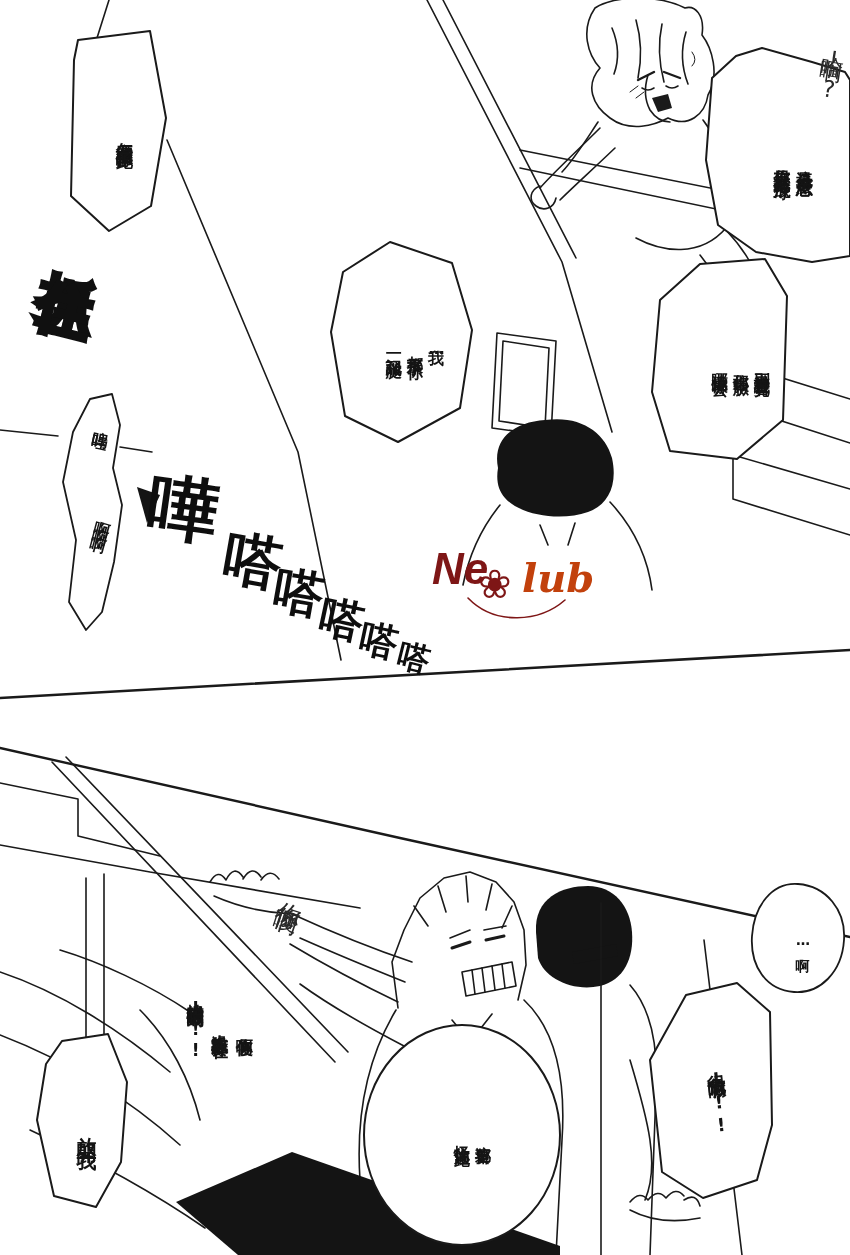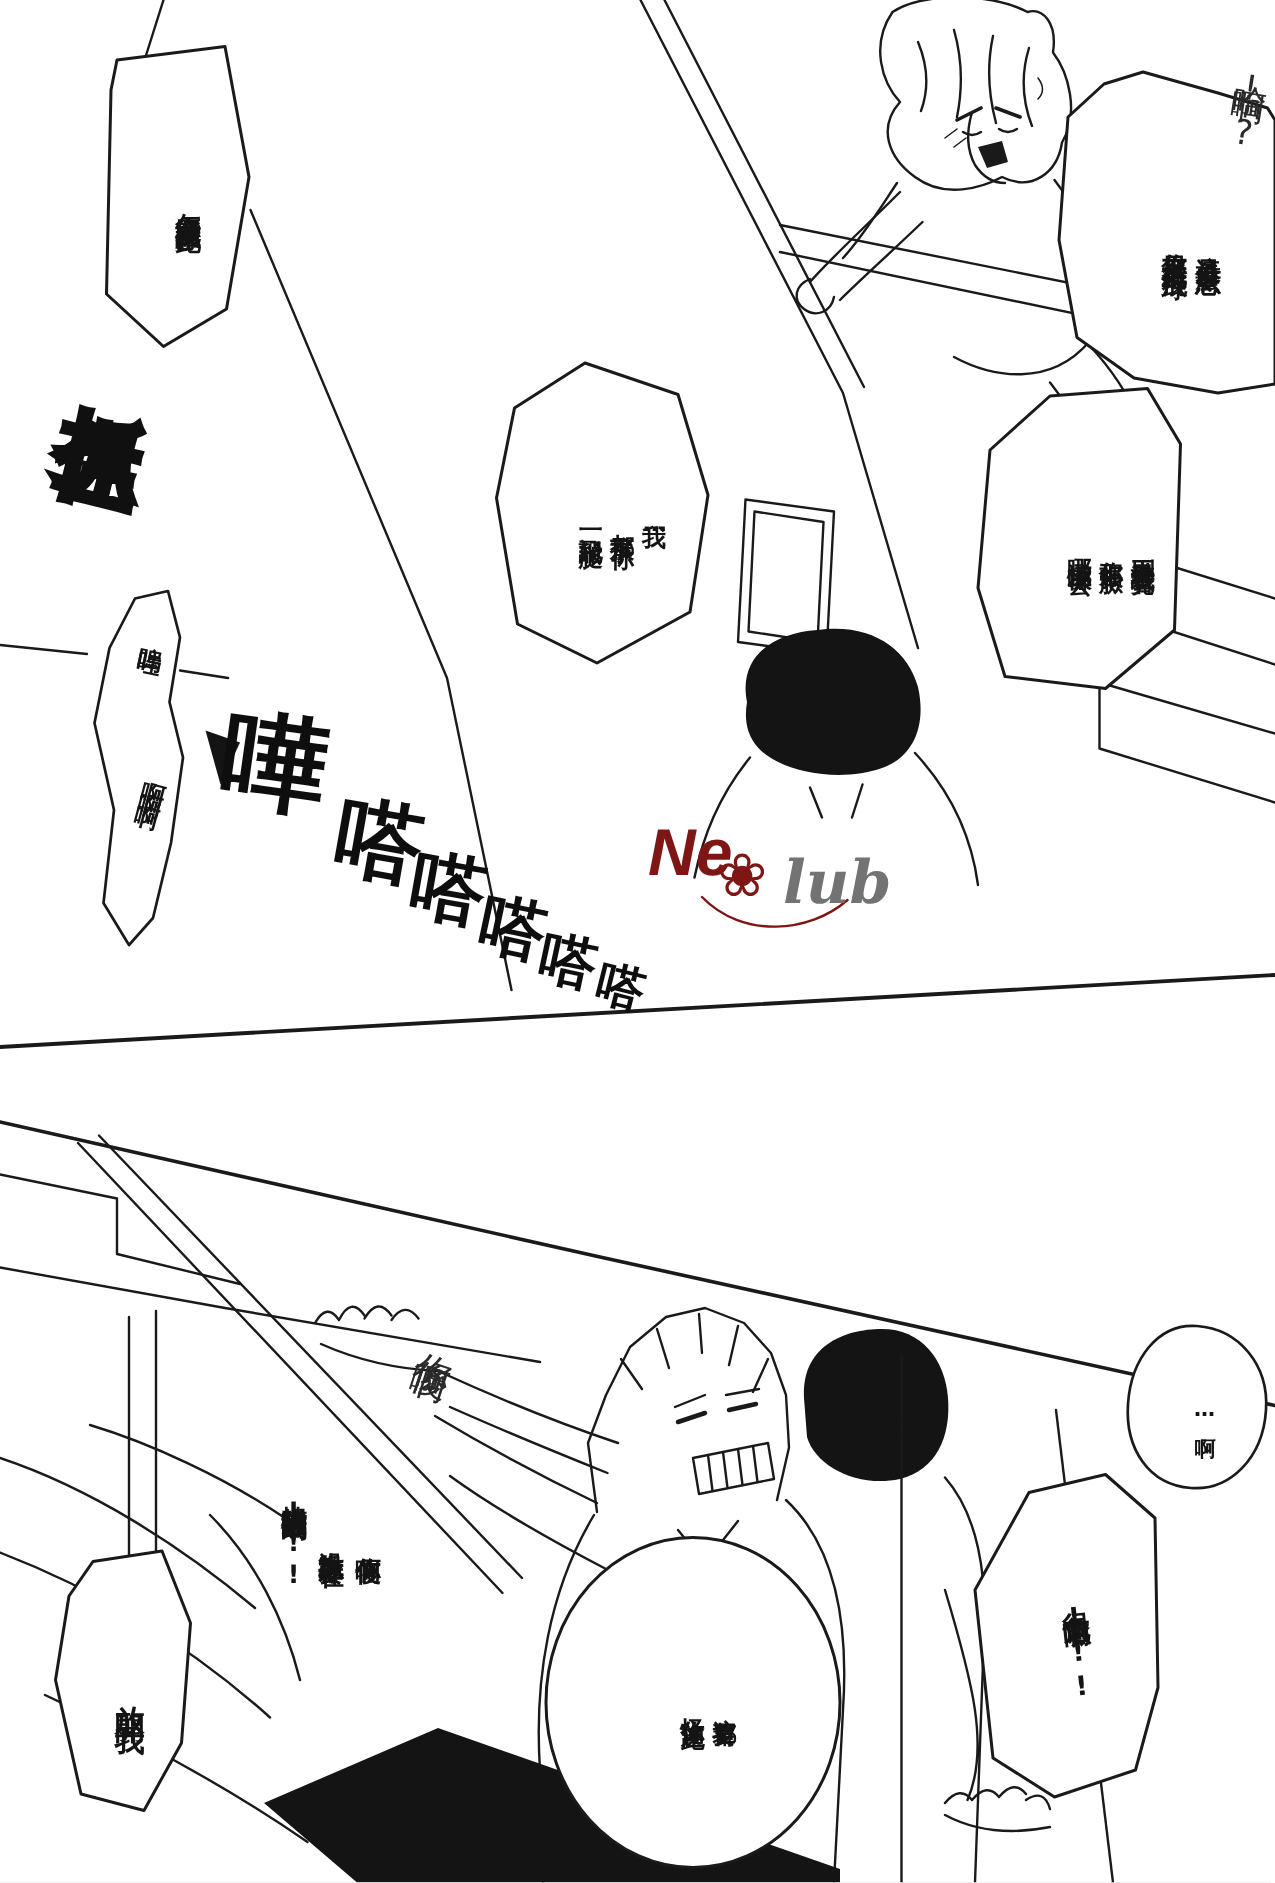--- a/index.html
+++ b/index.html
@@ -130,21 +130,21 @@
   <span class="clat" style="left:148px;top:474px;font-size:70px;transform:rotate(8deg);">嘩</span>
   <span class="clat" style="left:224px;top:532px;font-size:58px;transform:rotate(10deg);">嗒</span>
   <span class="clat" style="left:274px;top:568px;font-size:50px;transform:rotate(10deg);">嗒</span>
   <span class="clat" style="left:320px;top:598px;font-size:44px;transform:rotate(12deg);">嗒</span>
   <span class="clat" style="left:360px;top:622px;font-size:38px;transform:rotate(12deg);">嗒</span>
   <span class="clat" style="left:398px;top:642px;font-size:32px;transform:rotate(14deg);">嗒</span>
 
   <div class="logo">
     <span class="ne" style="color:#7e1616;">Ne</span>
     <span class="rose" style="color:#7e1616;">❀</span>
-    <span class="lub" style="color:#737373;margin-top:11px;">lub</span>
+    <span class="lub" style="color:#c2410c;">lub</span>
   </div>
 
   <div class="vtext bold" style="left:165px;top:925px;width:92px;height:200px;font-size:17px;line-height:1.45;letter-spacing:1px;">
     <div>你傻啊</div>
     <div>没人教過你不要在</div>
     <div>樓梯附近打鬧的嗎!!!</div>
   </div>
 
   <div class="vtext hand" style="left:262px;top:882px;width:34px;height:120px;font-size:25px;transform:rotate(18deg);">你傻啊</div>
 

